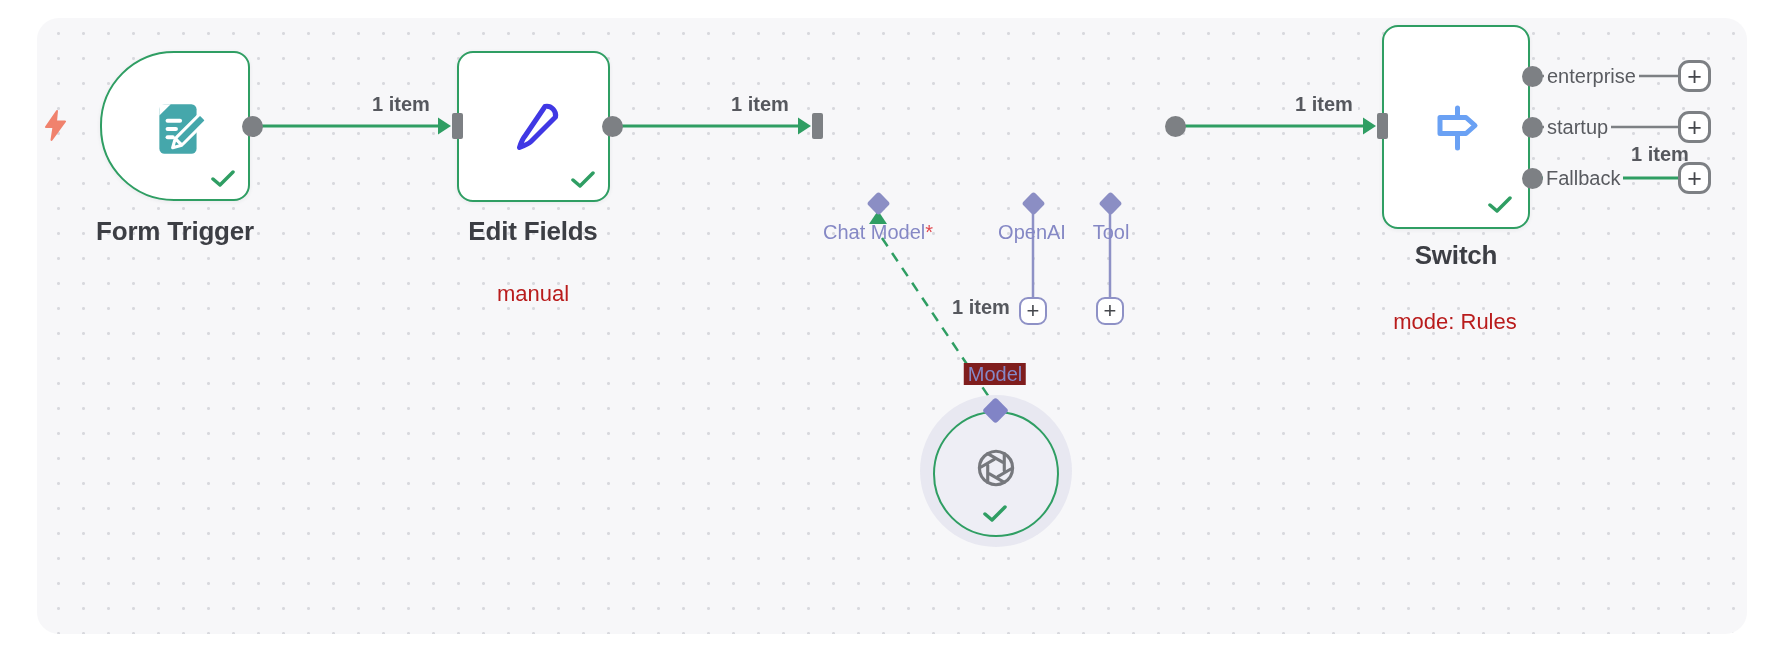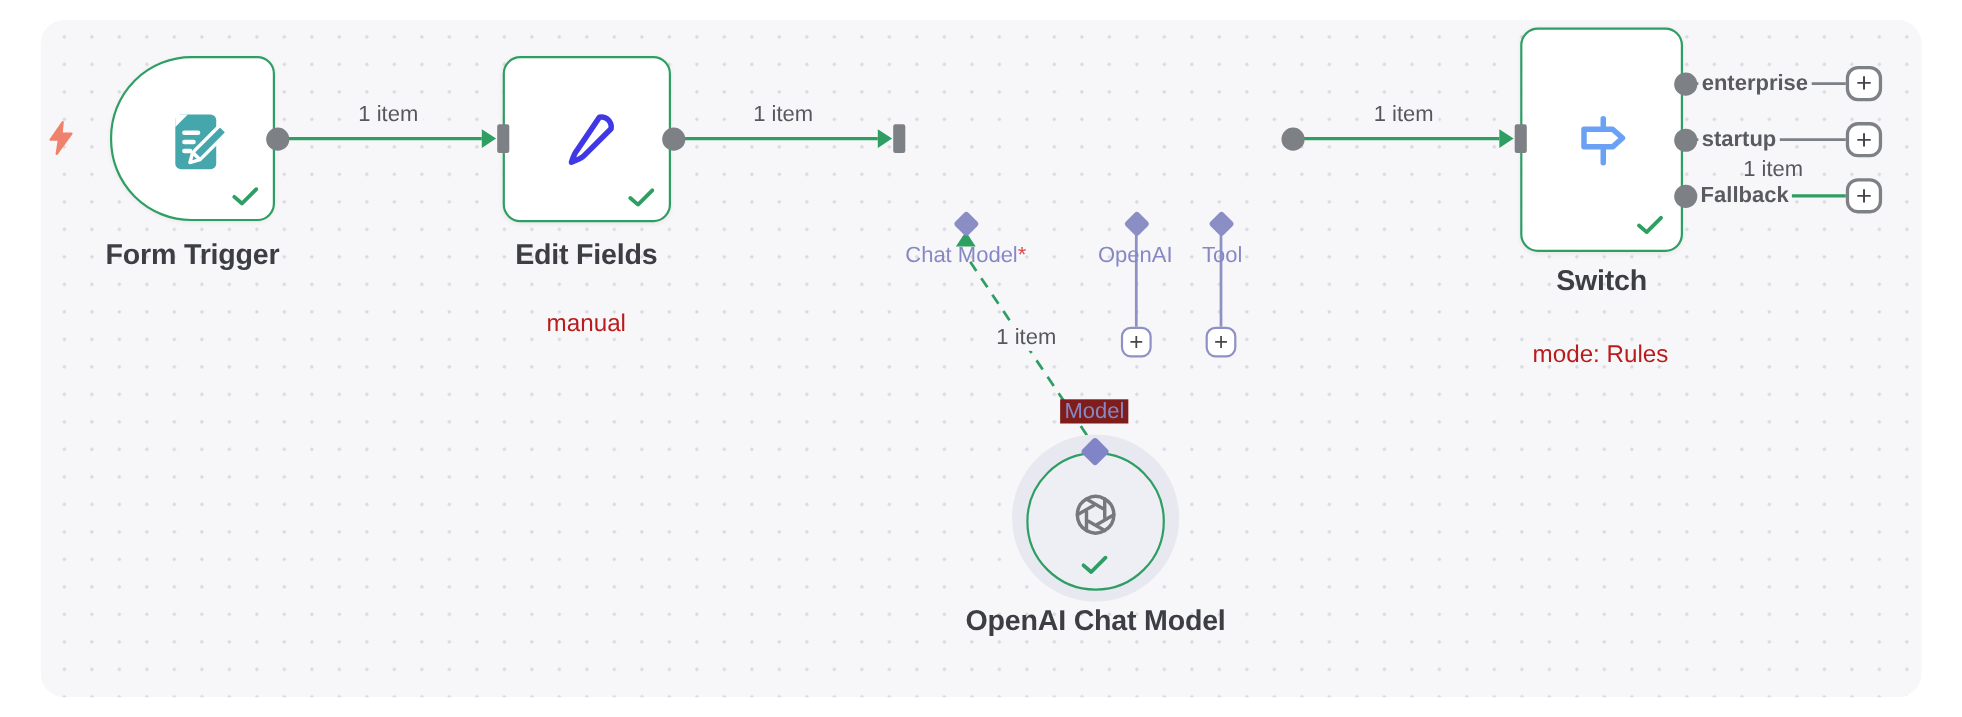--- a/index.html
+++ b/index.html
@@ -25,29 +25,29 @@
   .title {
     position:absolute; transform:translateX(-50%); white-space:nowrap;
     font-size:26px; font-weight:600; color:#3c3e44; letter-spacing:-0.2px;
   }
   .subtitle {
     position:absolute; transform:translateX(-50%); white-space:nowrap;
     font-size:22px; font-weight:400; color:#b91c1c;margin-top:34px;
   }
   .edge-label {
     position:absolute; transform:translateX(-50%); white-space:nowrap;
-    font-size:20px; font-weight:400; color:#56585e;
-    background:#f7f7f9; padding:0 5px; line-height:24px;
+    font-size:20px; font-weight:700; color:#56585e;
+    background:#f7f7f9; padding:0 5px; line-height:24px;margin-left:48px;
   }
   .port-label {
     position:absolute; transform:translateX(-50%); white-space:nowrap;
     font-size:20px; font-weight:400; color:#8588c5; line-height:22px;
   }
   .out-label {
-    position:absolute; white-space:nowrap; font-size:20px; font-weight:700;
+    position:absolute; white-space:nowrap; font-size:20px; font-weight:400;
     color:#595b60; background:#f7f7f9; padding:0 3px; line-height:26px;
   }
 
   .circle-out {
     position:absolute; width:21px; height:21px; border-radius:50%; background:#7d8084;
   }
   .square-in { position:absolute; width:11px; height:26px; background:#7d8084; border-radius:2px; }
   .diamond {
     position:absolute; width:17px; height:17px; background:#8b8ec4;
     transform:rotate(45deg); border-radius:3px;
@@ -190,14 +190,13 @@
         <path d="M -10.6,-18.4 A 21.2,21.2 0 0 1 10.6,-18.4 L 10.6,3.5" transform="rotate(180)"></path>
         <path d="M -10.6,-18.4 A 21.2,21.2 0 0 1 10.6,-18.4 L 10.6,3.5" transform="rotate(240)"></path>
         <path d="M -10.6,-18.4 A 21.2,21.2 0 0 1 10.6,-18.4 L 10.6,3.5" transform="rotate(300)"></path>
       </g>
     </svg>
     <svg style="position:absolute;left:48px;top:91px;" width="24" height="18" viewBox="0 0 24 18">
       <polyline points="2,10 9,16 22,3" fill="none" stroke="#2f9e63" stroke-width="3.5" stroke-linecap="round" stroke-linejoin="round"></polyline>
     </svg>
   </div>
   <div class="diamond" style="left:985.5px;top:400.5px;width:19px;height:19px;background:#8184c6;"></div>
-  <div class="title" style="left:996px;top:549px;">OpenAI Chat Model</div>
 </div>
 
 </body></html>

